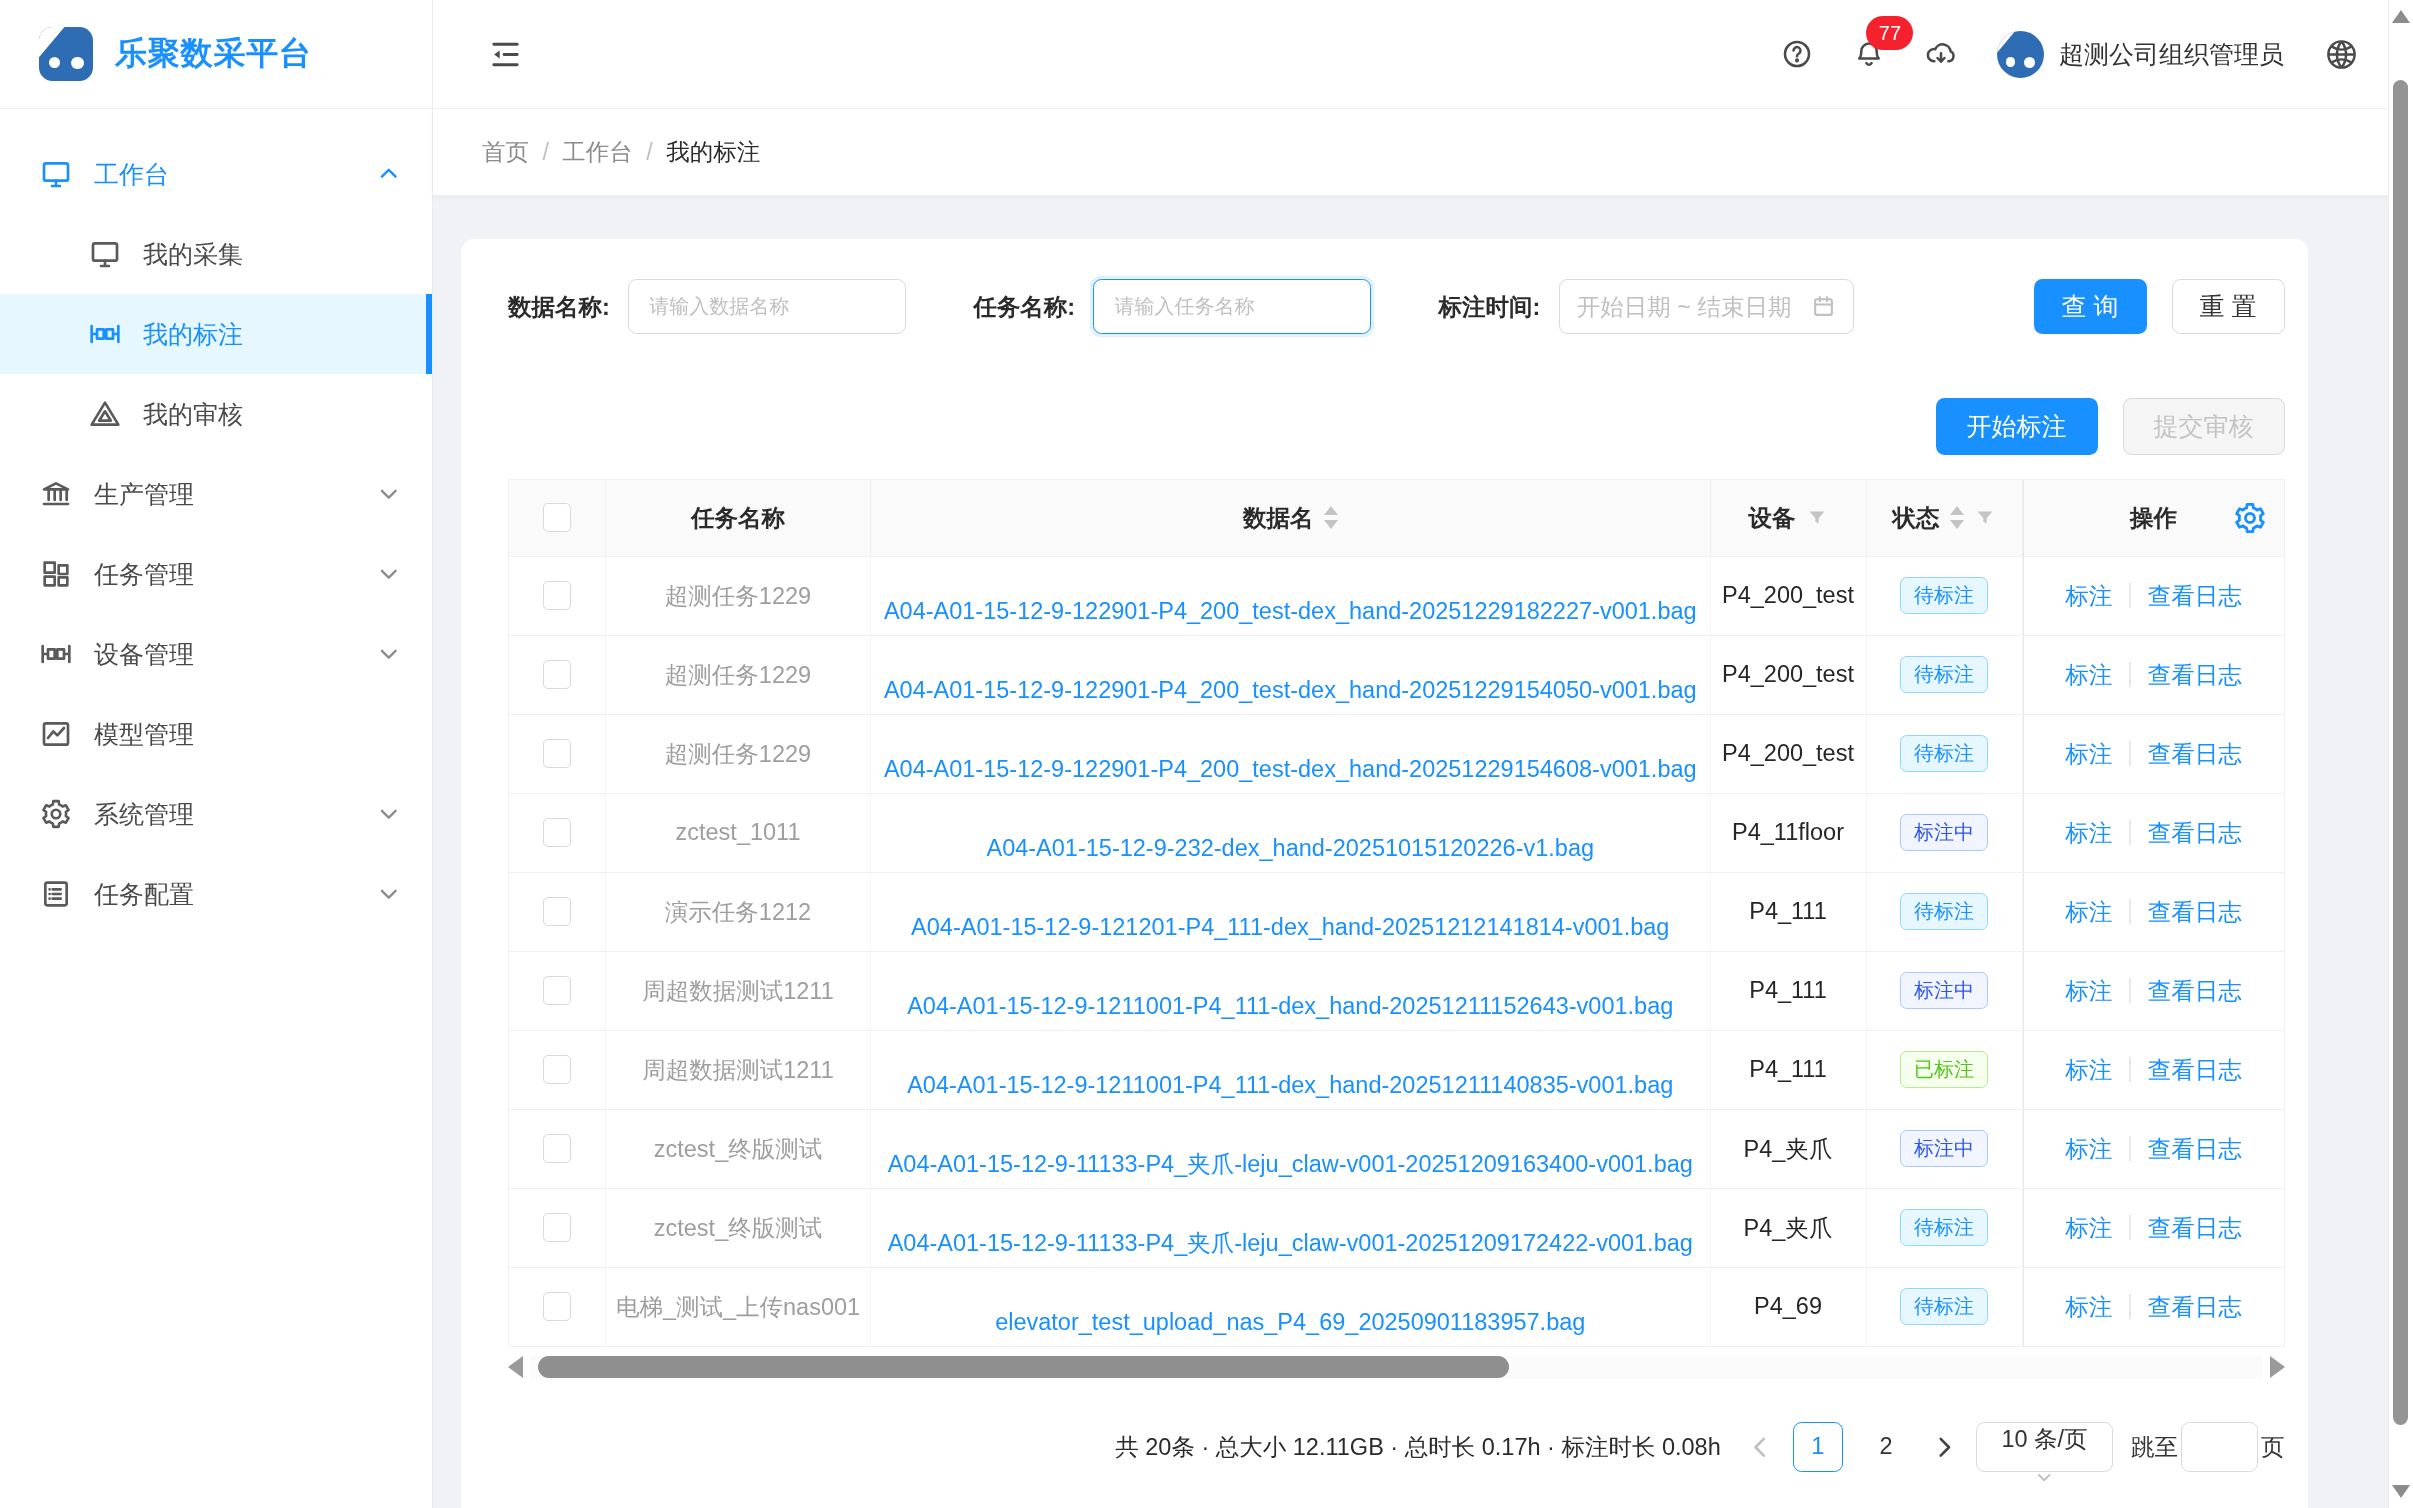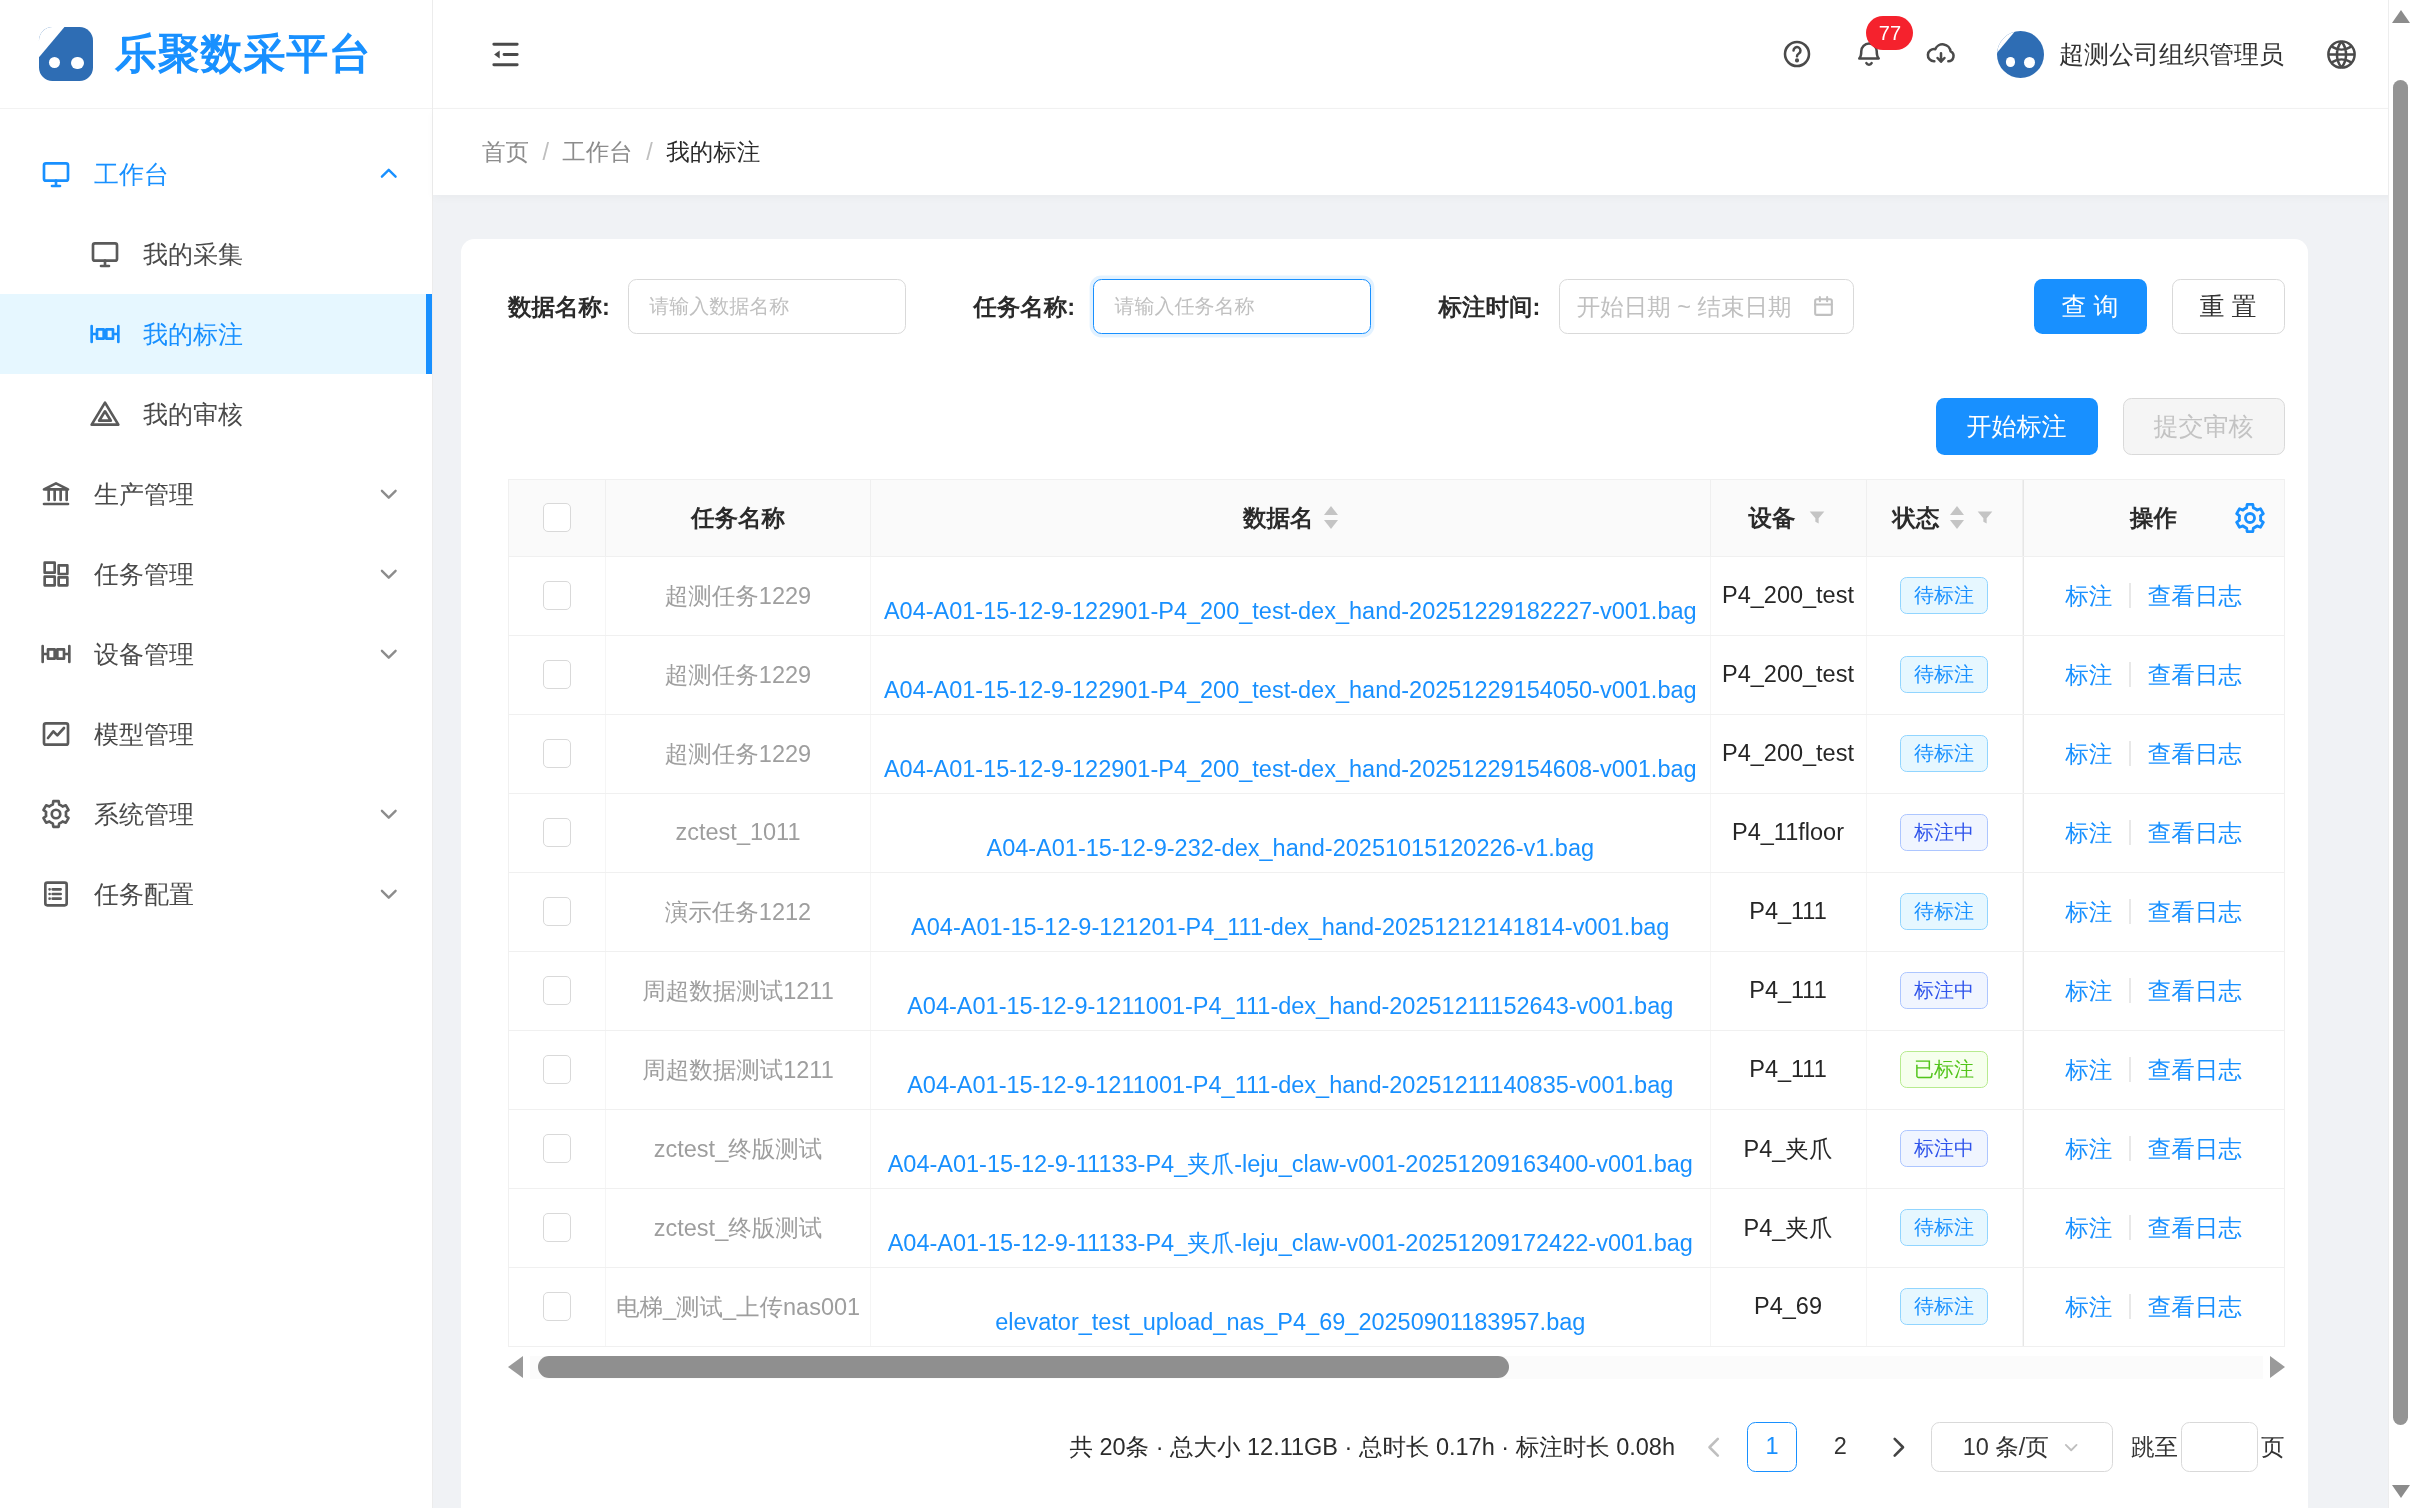--- a/index.html
+++ b/index.html
@@ -11,21 +11,21 @@
   .app { display: flex; width: 100%; height: 100%; }
 
   
   .sidebar { width: 433px; flex: none; background: #fff; border-right: 1.7px solid #ececec; }
   .logo-row { height: 109px; display: flex; align-items: center; padding-left: 39px; gap: 22px; border-bottom: 1.7px solid #f2f2f2; }
   .logo-mark { width: 54px; height: 54px; border-radius: 13.4px; background: #2e6db4; position: relative; overflow: hidden; flex: none; }
   .logo-mark::before { content: ""; position: absolute; left: -13.4px; top: -22px; width: 25px; height: 67px; background: #fff; transform: rotate(40deg); }
   .logo-dot { position: absolute; background: #fff; border-radius: 50%; }
   .logo-dot.d1 { width: 11px; height: 11px; left: 10px; bottom: 12.6px; }
   .logo-dot.d2 { width: 12.6px; height: 12.6px; left: 32px; bottom: 11.7px; }
-  .logo-title { font-size: 42px; font-weight: bold; color: #1890ff; letter-spacing: 0.8px; white-space: nowrap; }
+  .logo-title { font-size: 32px; font-weight: bold; color: #1890ff; letter-spacing: 0.8px; white-space: nowrap; }
 
   .menu { padding-top: 25px; }
   .menu-item, .submenu-item { height: 80px; display: flex; align-items: center; gap: 22px; font-size: 25px; color: #4a4a4a; cursor: pointer; position: relative; }
   .menu-item { padding: 0 32px 0 40px; }
   .submenu-item { padding: 0 32px 0 89px; }
   .mi-icon { width: 32px; height: 32px; flex: none; color: #5a5a5a; }
   .mi-icon svg { width: 100%; height: 100%; display: block; }
   .mi-label { flex: 1; white-space: nowrap; }
   .chev { width: 23.5px; height: 23.5px; color: #8c8c8c; flex: none; }
   .chev svg { width: 100%; height: 100%; display: block; }
@@ -118,21 +118,21 @@
   .hs-thumb { position: absolute; left: 8.4px; top: 0.8px; width: 56%; height: 22px; background: #8f8f8f; border-radius: 11px; cursor: pointer; }
 
   
   .footer { display: flex; align-items: center; justify-content: flex-end; gap: 18.4px; margin-top: 42px; }
   .summary { color: #2b2b2b; margin-right: 6.7px; white-space: nowrap; }
   .pg-arrow { width: 28.5px; height: 28.5px; color: #bfbfbf; cursor: pointer; }
   .pg-arrow.enabled { color: #444; }
   .pg-arrow svg { width: 100%; height: 100%; }
   .pg-num { min-width: 50px; height: 50px; border-radius: 8.4px; display: flex; align-items: center; justify-content: center; cursor: pointer; }
   .pg-num.active { border: 1.7px solid #1890ff; color: #1890ff; background: #fff; }
-  .pg-size { height: 50px; border: 1.7px solid #d9d9d9; border-radius: 8.4px; background: #fff; display: flex; align-items: center; gap: 13.4px; padding: 0 31px; cursor: pointer; white-space: nowrap; }
+  .pg-size { height: 50px; border: 1.7px solid #d9d9d9; border-radius: 8.4px; background: #fff; display: flex; align-items: center; gap: 13.4px; padding: 0 24px; cursor: pointer; white-space: nowrap; flex-direction: column; }
   .pg-size .chev { width: 18.4px; height: 18.4px; color: #bfbfbf; }
   .jump { display: flex; align-items: center; gap: 3px; white-space: nowrap; }
   .jump-input { width: 77px; height: 50px; border: 1.7px solid #d9d9d9; border-radius: 8.4px; outline: none; font-size: 23.5px; text-align: center; font-family: inherit; }
 
   
   .vscroll { position: fixed; top: 0; right: 0; width: 25px; height: 1508px; background: #fff; border-left: 1.7px solid #ededed; z-index: 90; }
   .vs-up, .vs-down { position: absolute; left: 50%; transform: translateX(-50%); width: 0; height: 0; border-style: solid; cursor: pointer; }
   .vs-up { top: 10px; border-width: 0 9.2px 13.4px 9.2px; border-color: transparent transparent #8c8c8c transparent; }
   .vs-down { bottom: 10px; border-width: 13.4px 9.2px 0 9.2px; border-color: #8c8c8c transparent transparent transparent; }
   .vs-thumb { position: absolute; top: 80px; left: 4.2px; width: 15px; height: 1345px; background: #949494; border-radius: 8.4px; cursor: pointer; }

